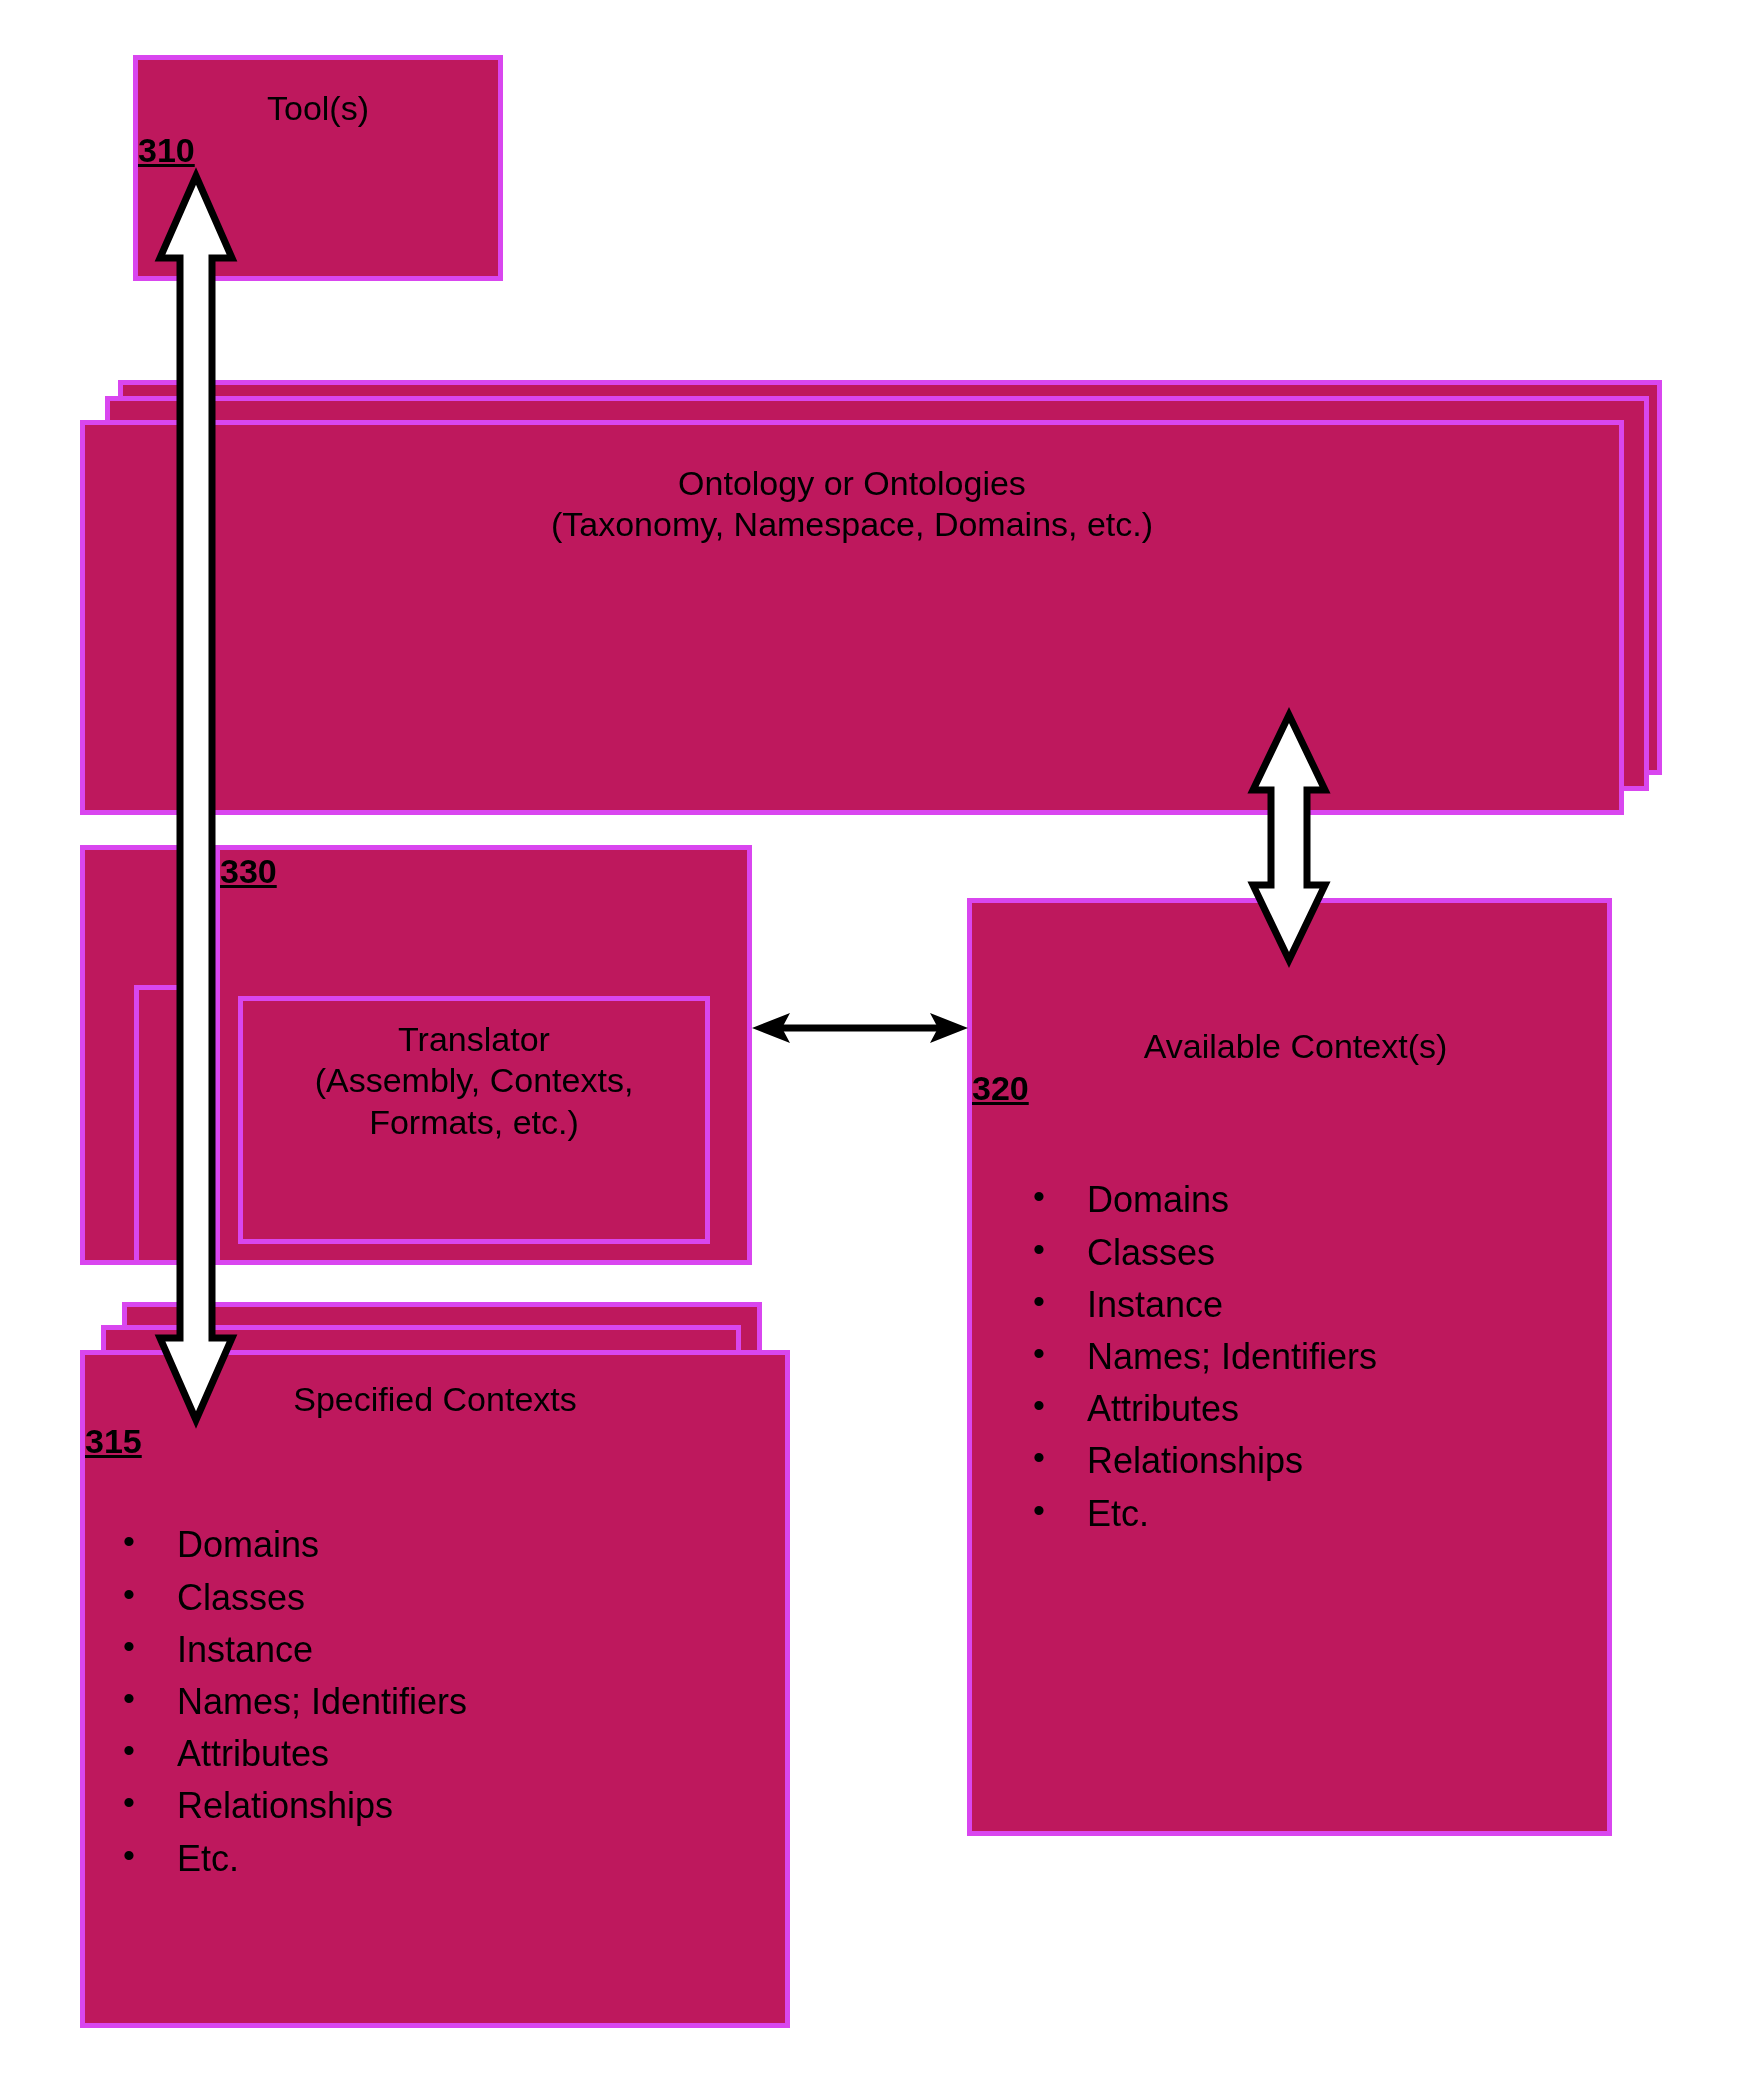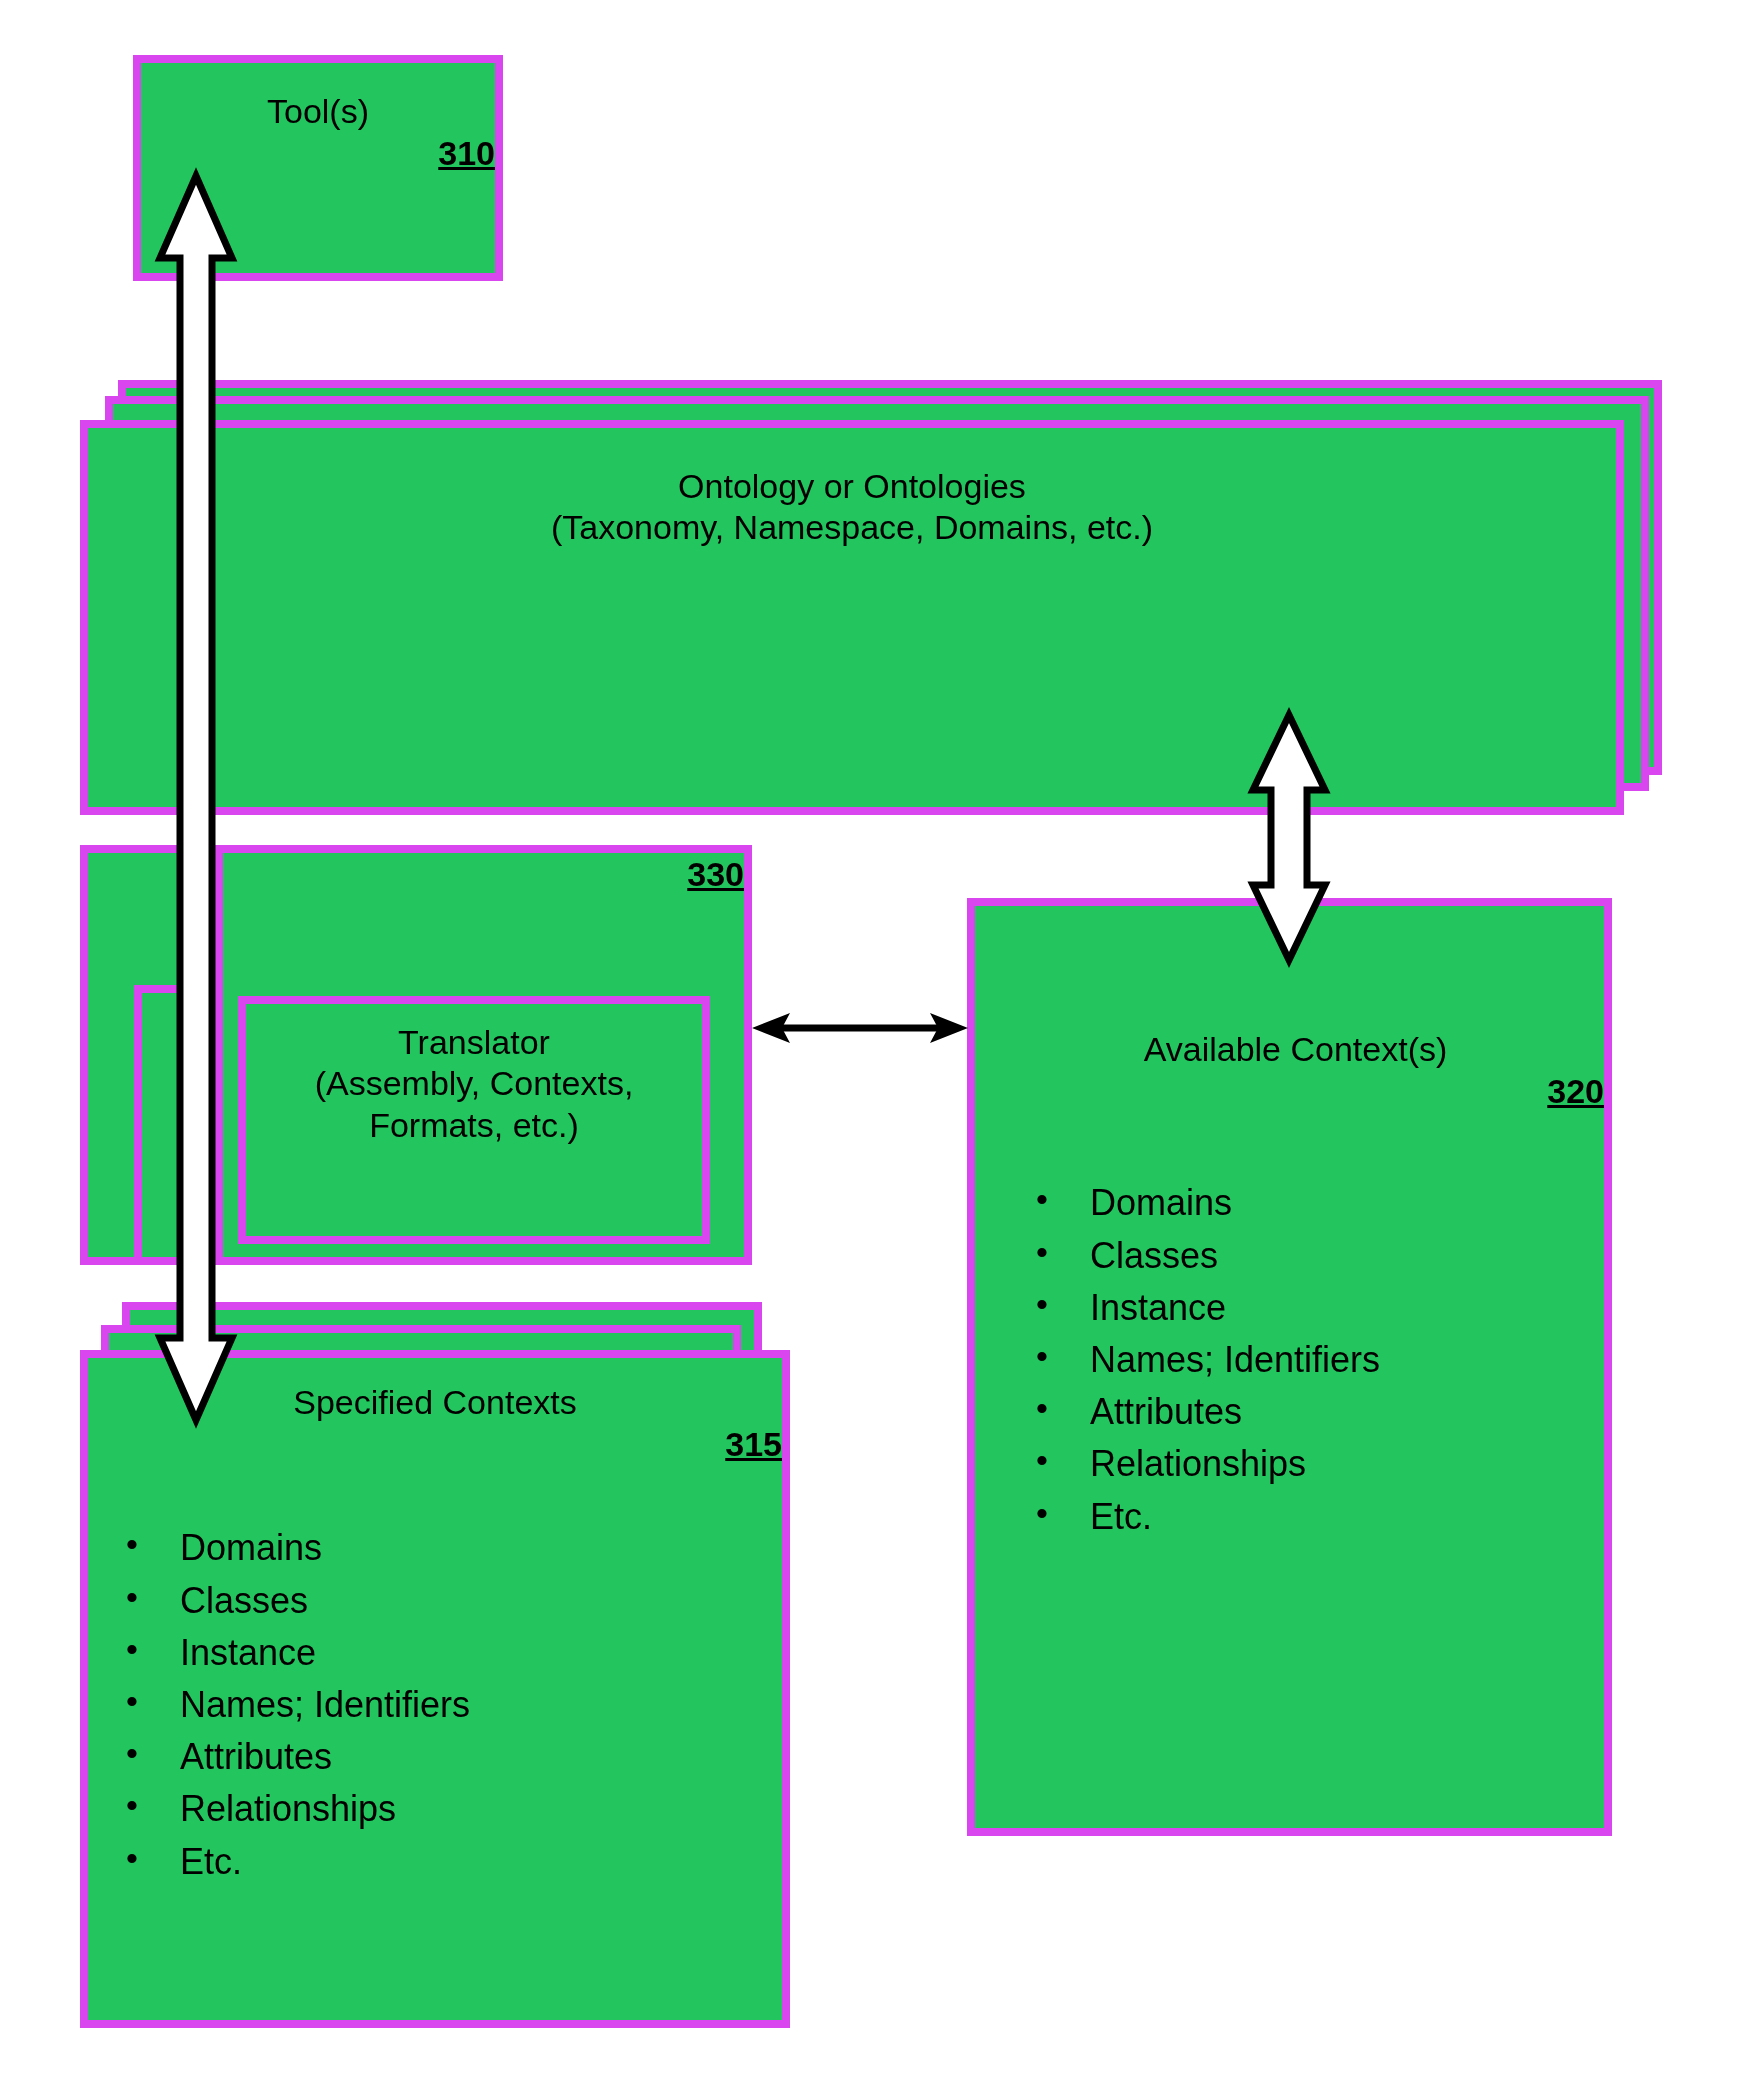--- a/index.html
+++ b/index.html
@@ -11,34 +11,34 @@
   #canvas {
     position: relative;
     width: 1755px;
     height: 2085px;
     background: #ffffff;
     font-family: "Liberation Sans", sans-serif;
     overflow: hidden;
   }
   .box {
     position: absolute;
-    background: #22c55e;
-    border: 8px solid #d946ef;
+    background: #be185d;
+    border: 5px solid #d946ef;
     box-sizing: border-box;
   }
   .box-title {
     text-align: center;
     font-size: 34px;
     color: #000000;
     line-height: 1.22;
     white-space: pre-line;
   }
   .ref {
     display: block;
-    text-align: right;
+    text-align: left;
     font-size: 34px;
     font-weight: bold;
     text-decoration: underline;
     color: #000000;
     margin-top: 2px;
   }
   .bullets {
     list-style: none;
     margin: 0;
     padding: 0;

